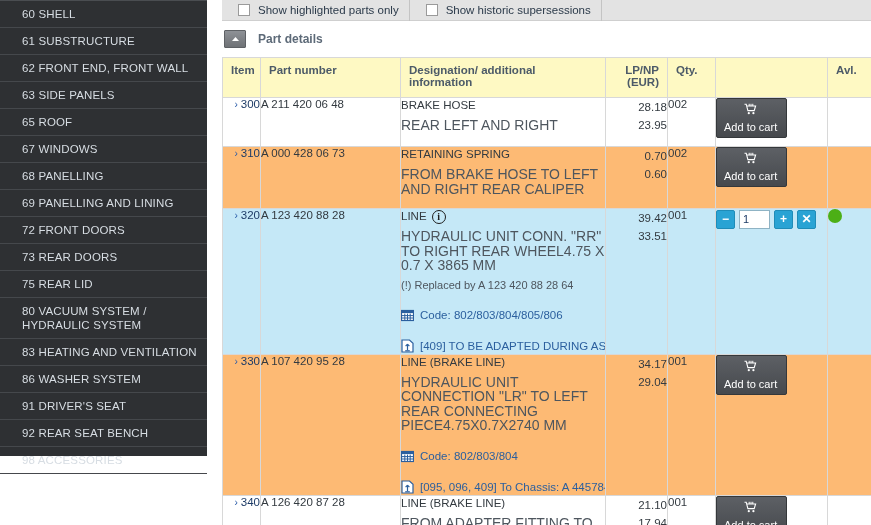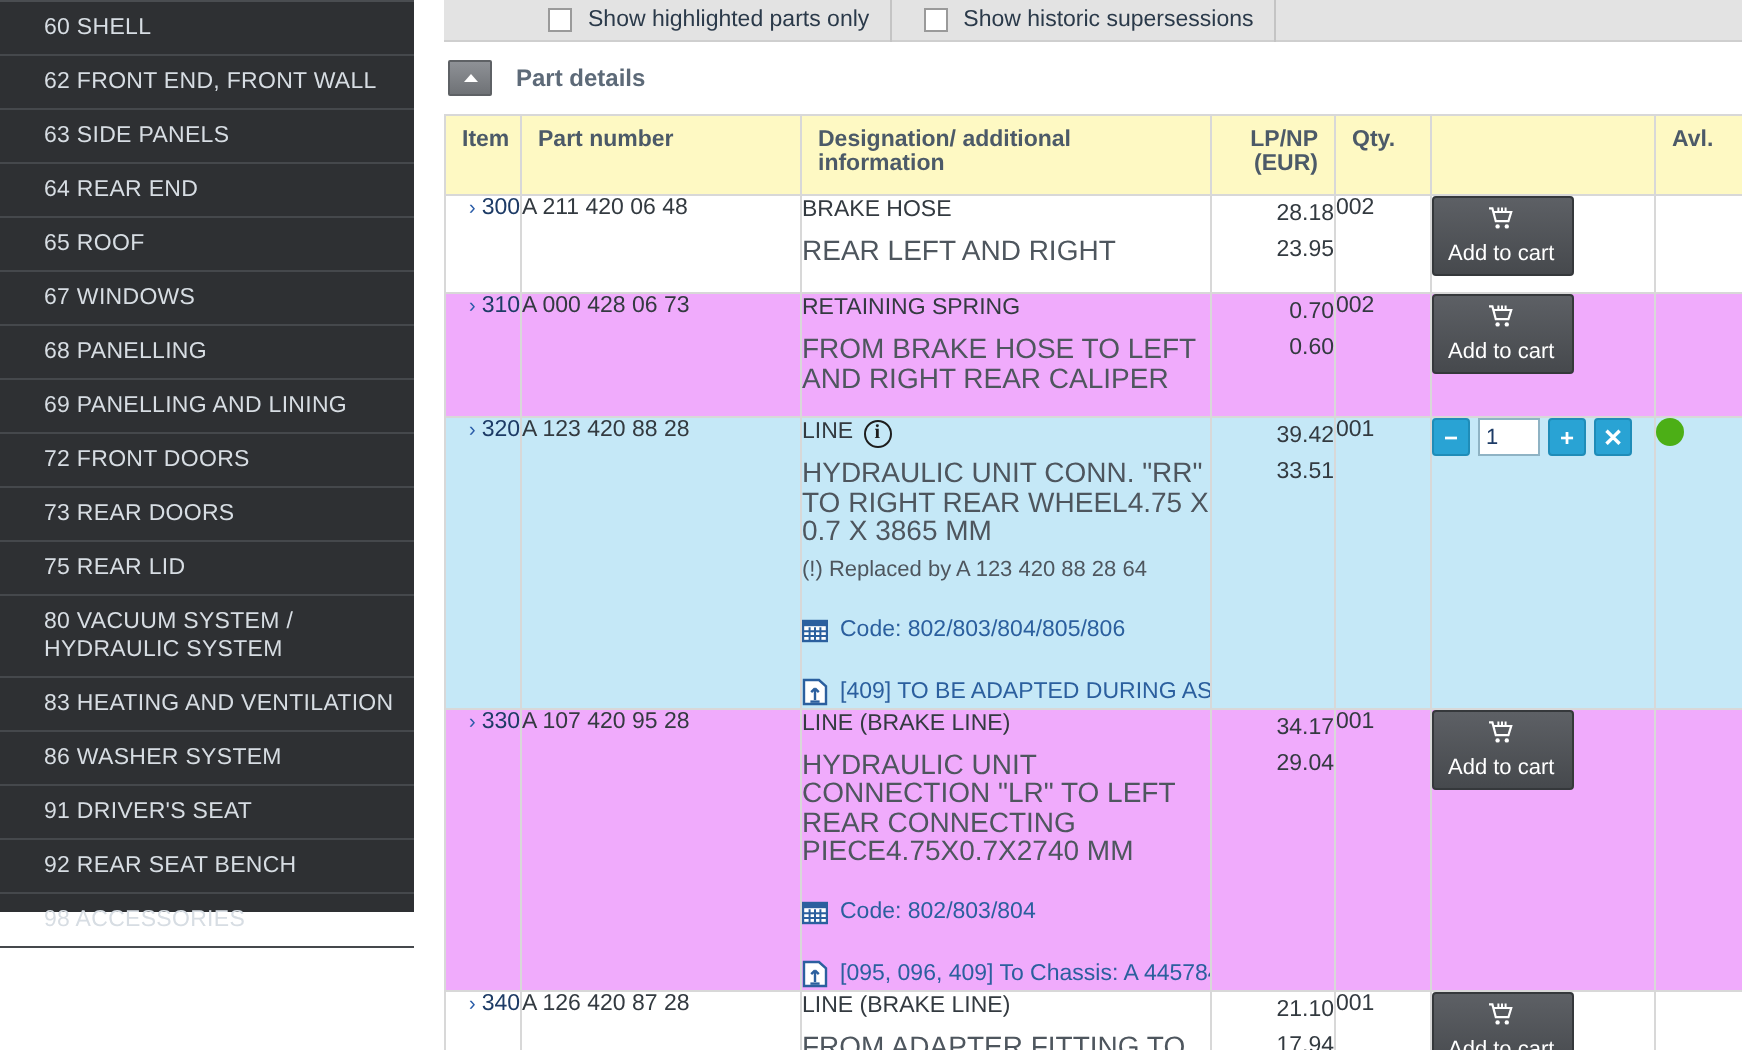--- a/index.html
+++ b/index.html
@@ -40,21 +40,20 @@
     background: #ffffff;
   }
 
   
   #filterbar {
     height: 21px;
     background: #e3e3e3;
     border-bottom: 1px solid #cfcfcf;
     display: flex;
     align-items: center;
-    padding-left: 36px;
   }
   .filter-cell {
     display: flex; align-items: center;
     height: 21px;
     padding: 0 10px 0 16px;
     border-right: 1px solid #c4c4c4;
   }
   .filter-cell:last-child { border-right: 1px solid #c4c4c4; }
   .filter-spacer { flex: 1; height: 21px; }
   .chk {
@@ -120,21 +119,21 @@
   }
   th.c-item  { width: 38px; }
   th.c-pn    { width: 140px; }
   th.c-des   { width: 205px; }
   th.c-price { width: 62px; text-align: right !important; padding-right: 8px !important; }
   th.c-qty   { width: 48px; }
   th.c-cart  { width: 112px; }
   th.c-avl   { width: 44px; }
 
   tr.row-white td { background: #ffffff; }
-  tr.row-gray  td { background: #f0abfc; }
+  tr.row-gray  td { background: #fdba74; }
   tr.row-hl    td { background: #c5e8f7; }
 
   td.item {
     font-size: 11.5px;
     color: #1d3b66;
     padding: 11px 6px 6px 6px;
     text-align: right;
     white-space: nowrap;
     cursor: pointer;
   }
@@ -255,27 +254,27 @@
 </head>
 <body>
 
 <div id="app">
 
   <nav id="sidebar">
       <div class="nav-item">
         <span>60 SHELL</span>
       </div>
       <div class="nav-item">
+        <span>61 SUBSTRUCTURE</span>
+      </div>
+      <div class="nav-item">
         <span>62 FRONT END, FRONT WALL</span>
       </div>
       <div class="nav-item">
         <span>63 SIDE PANELS</span>
-      </div>
-      <div class="nav-item">
-        <span>64 REAR END</span>
       </div>
       <div class="nav-item">
         <span>65 ROOF</span>
       </div>
       <div class="nav-item">
         <span>67 WINDOWS</span>
       </div>
       <div class="nav-item">
         <span>68 PANELLING</span>
       </div>

